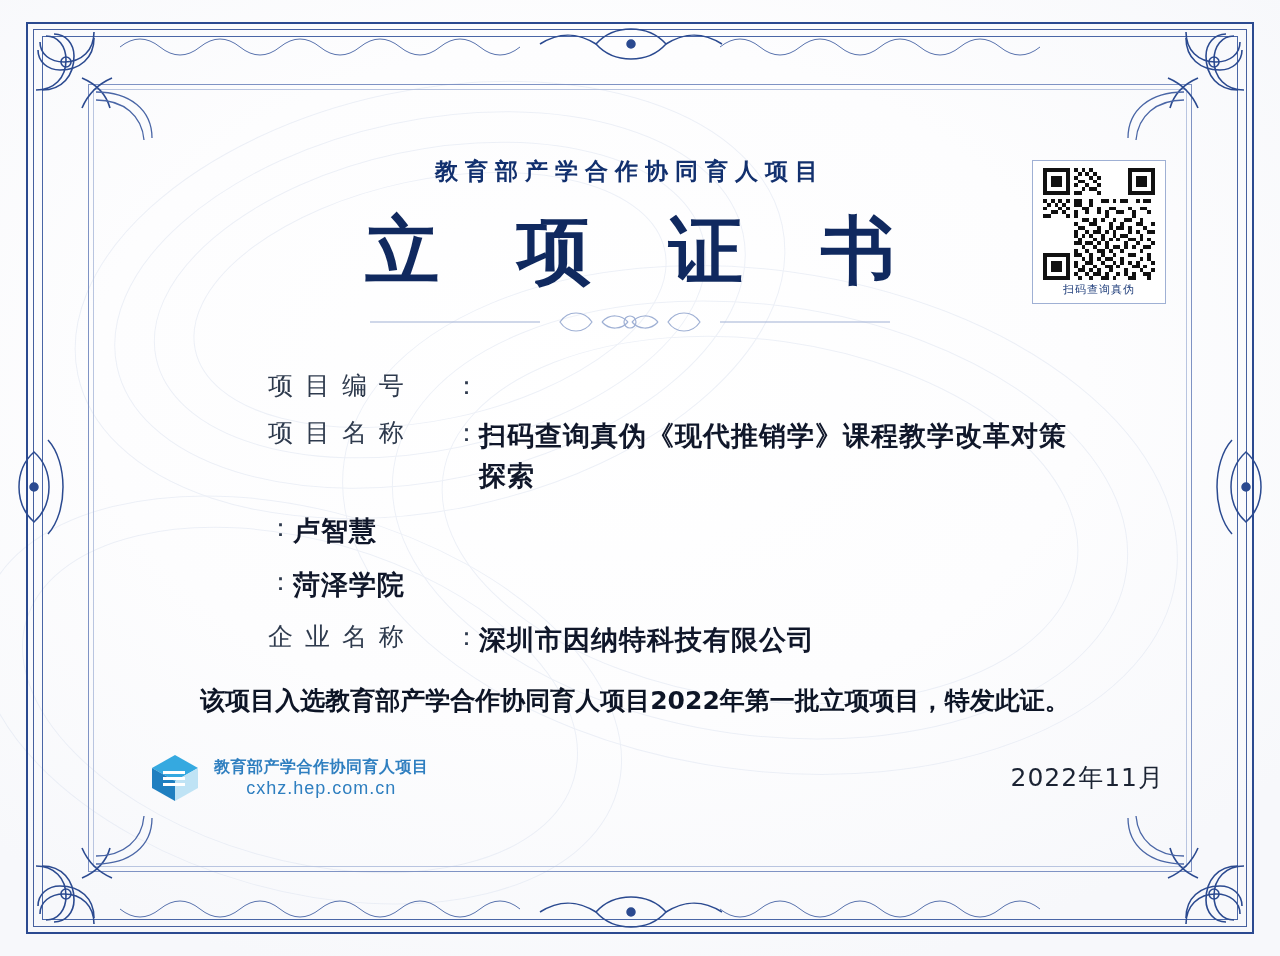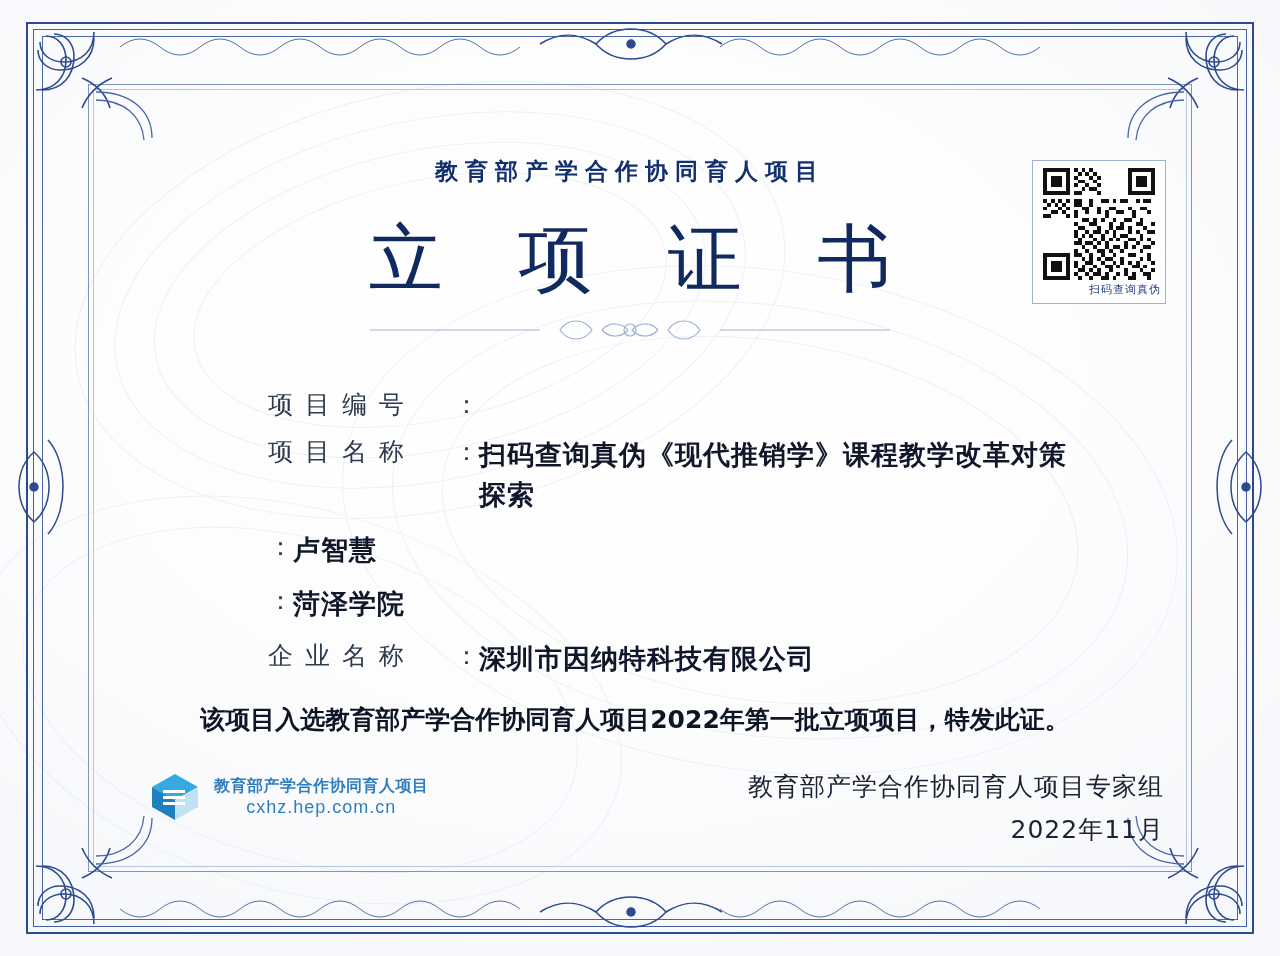--- a/index.html
+++ b/index.html
@@ -98,22 +98,22 @@
     letter-spacing: 7px;
     color: #12306e;
     font-weight: 700;
     margin-top: 36px;
   }
   .title {
     font-family: "DejaVu Sans", sans-serif;
     font-size: 74px;
     letter-spacing: 26px;
     color: #10295f;
-    font-weight: 400;
-    margin-top: 32px;
+    font-weight: 700;
+    margin-top: 24px;
     text-indent: 26px;
     line-height: 1.08;
   }
   .divider {
     margin: 14px auto 0;
     width: 520px;
     height: 34px;
     position: relative;
   }
 
@@ -121,39 +121,39 @@
   .qr-box {
     position: absolute;
     right: 14px;
     top: 40px;
     width: 134px;
     height: 144px;
     border: 1px solid #9fb0d4;
     background: #fff;
     padding: 4px;
     box-sizing: border-box;
-    text-align: right;
+    text-align: center;
   }
   .qr-code {
     width: 112px;
     height: 112px;
     margin: 3px auto 0;
     display: block;
   }
   .qr-caption {
     font-family: "DejaVu Sans", sans-serif;
     font-size: 11px;
     color: #23417d;
     letter-spacing: 1px;
     margin-top: 2px;
   }
 
   
   .fields {
-    margin-top: 41px;
+    margin-top: 30px;
     padding-left: 148px;
   }
   .field-row {
     display: flex;
     align-items: flex-start;
     margin-bottom: 14px;
   }
   .field-label {
     font-family: "DejaVu Sans", sans-serif;
     font-size: 25px;
@@ -575,19 +575,18 @@
             <rect x="15" y="26" width="22" height="3"></rect>
             <rect x="15" y="32" width="22" height="3"></rect>
           </g>
         </svg>
         <div class="brand-text">
           <div class="brand-line1">教育部产学合作协同育人项目</div>
           <div class="brand-line2">cxhz.hep.com.cn</div>
         </div>
       </div>
       <div class="signoff">
-        <div class="signoff-org">教育部产学合作协同育人项目专家组</div>
         <div class="signoff-date">2022年11月</div>
       </div>
     </div>
 
   </div>
 </div>
 
 </body></html>

